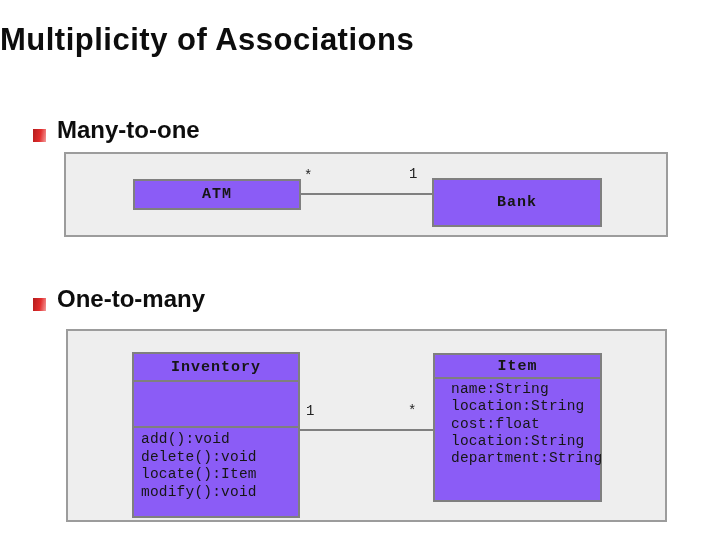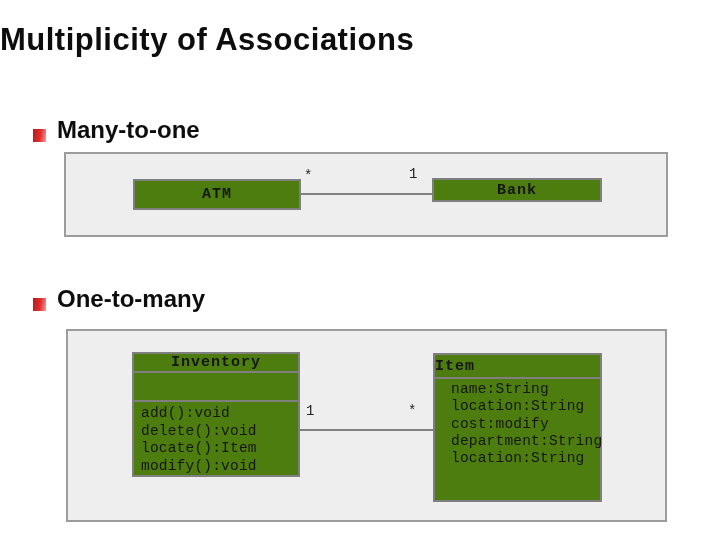--- a/index.html
+++ b/index.html
@@ -33,45 +33,45 @@
     border:2px solid var(--panel-border);
   }
   .panel-one{left:64px;top:152px;width:604px;height:85px;}
   .panel-two{left:66px;top:329px;width:601px;height:193px;}
   .assoc-line{position:absolute;height:2px;background:var(--class-box-border);z-index:1;}
   .mult-label{
     position:absolute;z-index:3;font-family:"Liberation Mono","DejaVu Sans Mono",monospace;
     font-size:14px;color:#222;line-height:14px;
   }
   .class-box{
-    position:absolute;box-sizing:border-box;background:#4d7c0f;z-index:2;
+    position:absolute;box-sizing:border-box;background:#8b5cf6;z-index:2;
     border:2px solid var(--class-box-border);
     font-family:"Liberation Mono","DejaVu Sans Mono",monospace;color:#161616;
     display:flex;flex-direction:column;
   }
   .simple-class{align-items:center;justify-content:center;flex-direction:row;}
   .class-title{
     font-weight:bold;font-size:15px;letter-spacing:1px;text-align:center;white-space:nowrap;
   }
   .compartment{box-sizing:border-box;}
   .compartment.divided{border-bottom:2px solid var(--class-box-border);}
   .inv-title{height:28px;display:flex;align-items:center;justify-content:center;}
-  .item-title{height:24px;display:flex;align-items:center;}
+  .item-title{height:24px;display:flex;align-items:center;justify-content:center;}
   .inv-empty{height:46px;}
   .member-list{flex:1;padding:3px 16px 0 7px;font-size:14.5px;line-height:17.5px;letter-spacing:.2px;}
   .item-members{padding:2px 0 0 16px;line-height:17.3px;}
   .member{white-space:nowrap;}
   
   .atm-box{left:67px;top:25px;width:168px;height:31px;}
-  .bank-box{left:366px;top:24px;width:170px;height:24px;}
+  .bank-box{left:366px;top:24px;width:170px;height:49px;}
   .p1-line{left:235px;top:39px;width:131px;}
   .p1-star{left:238px;top:15px;}
   .p1-one{left:343px;top:13px;}
   
-  .inventory-box{left:64px;top:21px;width:168px;height:125px;}
+  .inventory-box{left:64px;top:21px;width:168px;height:166px;}
   .item-box{left:365px;top:22px;width:169px;height:149px;}
   .p2-line{left:232px;top:98px;width:133px;}
   .p2-one{left:238px;top:73px;}
   .p2-star{left:340px;top:73px;}
 </style>
 </head>
 <body>
 
 <div class="slide">
 
@@ -117,20 +117,20 @@
       </div>
     </div>
 
     <div class="class-box item-box">
       <div class="compartment divided item-title">
         <span class="class-title">Item</span>
       </div>
       <div class="compartment member-list item-members">
         <div class="member">name:String</div>
         <div class="member">location:String</div>
-        <div class="member">cost:modify</div>
+        <div class="member">cost:float</div>
+        <div class="member">location:String</div>
         <div class="member">department:String</div>
-        <div class="member">location:String</div>
       </div>
     </div>
   </div>
 
 </div>
 
 </body></html>

